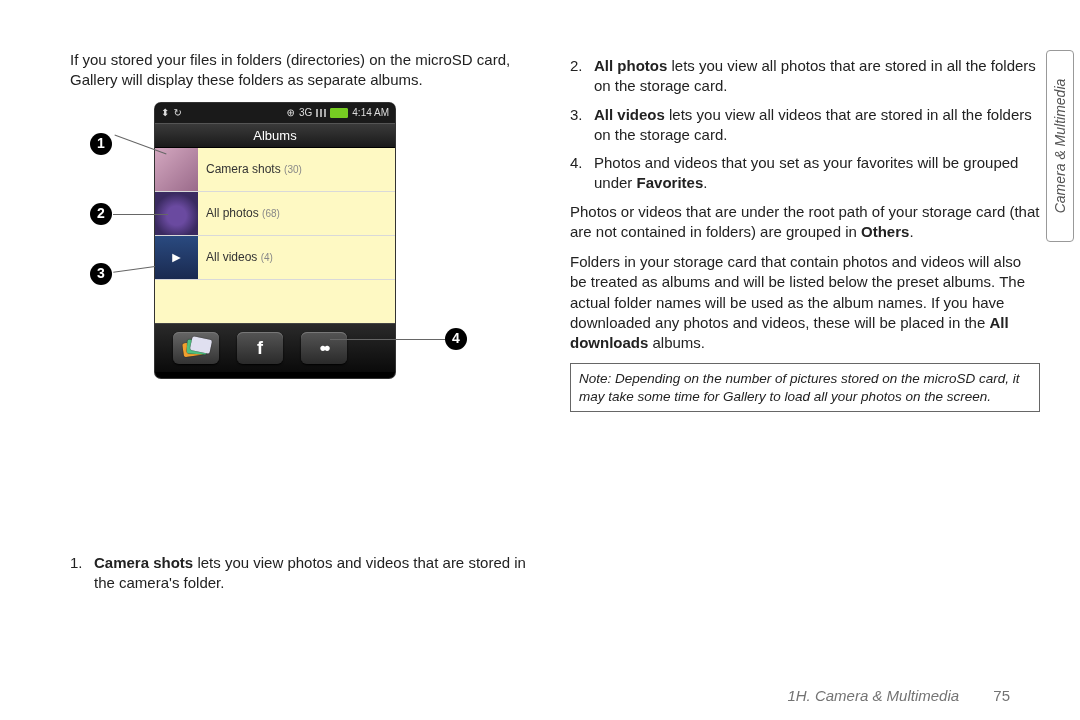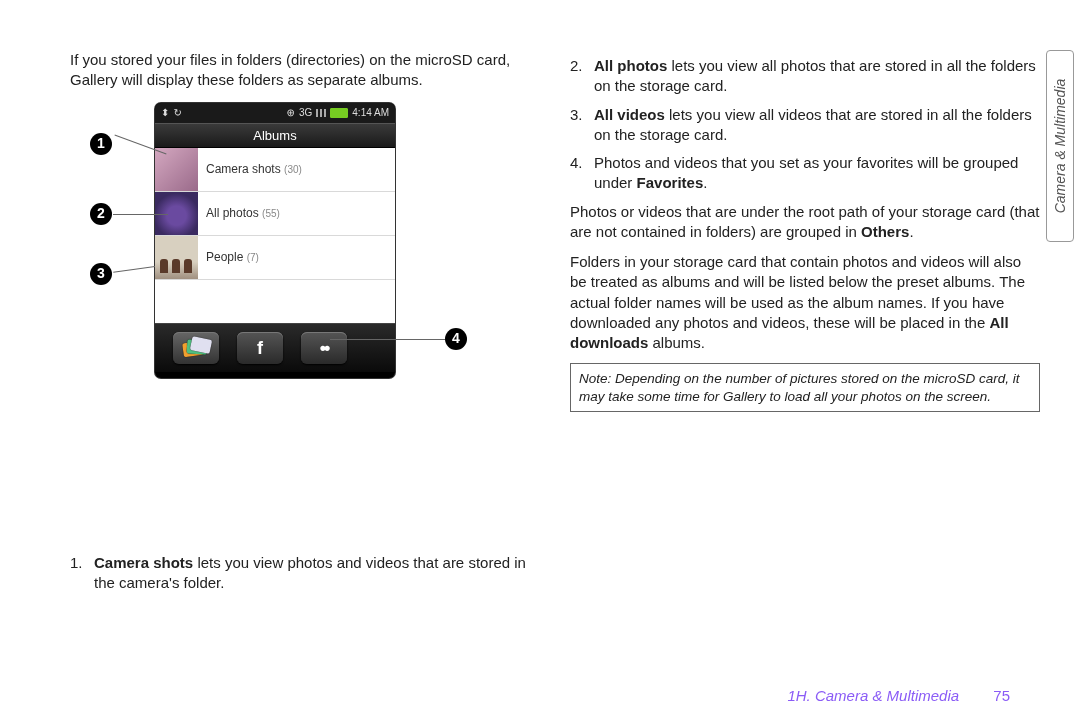--- a/index.html
+++ b/index.html
@@ -52,21 +52,21 @@
   .batt { display:inline-block; width:16px; height:8px; background:#7c2; border:1px solid #7c2; border-radius:1px; }
   .titlebar {
     background: linear-gradient(#3a3a3a,#1a1a1a);
     color: #fff;
     text-align: center;
     font-size: 13px;
     padding: 3px 12px;
     border-top: 1px solid #555;
     border-bottom: 1px solid #000;
   }
-  .album-list { background: #ffffff; }
+  .album-list { background: #fef9c3; }
   .album-row {
     display: flex;
     align-items: center;
     height: 43px;
     border-bottom: 1px solid #d9d9d9;
     padding-right: 6px;
   }
   .thumb {
     width: 43px;
     height: 43px;
@@ -171,21 +171,21 @@
     font-style: italic;
     font-size: 14px;
     color: #555;
   }
   .footer {
     position: absolute;
     bottom: 16px;
     right: 70px;
     font-style: italic;
     font-size: 15px;
-    color: #8b5cf6;
+    color: #737373;
   }
   .footer .pn { font-style: normal; margin-left: 30px; }
   ol.explain { padding-left: 0; list-style: none; margin: 6px 0 0 0;}
   ol.explain li { margin-bottom: 8px; padding-left: 24px; position: relative; }
   ol.explain li .num { position: absolute; left: 0; }
 </style>
 </head>
 <body>
 
 <div class="page">
@@ -222,25 +222,25 @@
           </div>
         </div>
         <div class="titlebar">Albums</div>
         <div class="album-list">
           <div class="album-row">
             <div class="thumb th1"></div>
             <div class="album-label"><span>Camera shots</span> <span class="cnt">(30)</span></div>
           </div>
           <div class="album-row">
             <div class="thumb th2"></div>
-            <div class="album-label"><span>All photos</span> <span class="cnt">(55)</span></div>
+            <div class="album-label"><span>All photos</span> <span class="cnt">(68)</span></div>
           </div>
           <div class="album-row">
-            <div class="thumb th7"></div>
-            <div class="album-label"><span>People</span> <span class="cnt">(7)</span></div>
+            <div class="thumb th3"></div>
+            <div class="album-label"><span>All videos</span> <span class="cnt">(4)</span></div>
           </div>
           <div style="height:43px;"></div>
         </div>
         <div class="bottombar">
           <div class="bb-btn bb-photos">
             <div class="stack">
               <div class="card c1"></div>
                 <div class="card c2"></div>
                 <div class="card c3"></div>
             </div>

